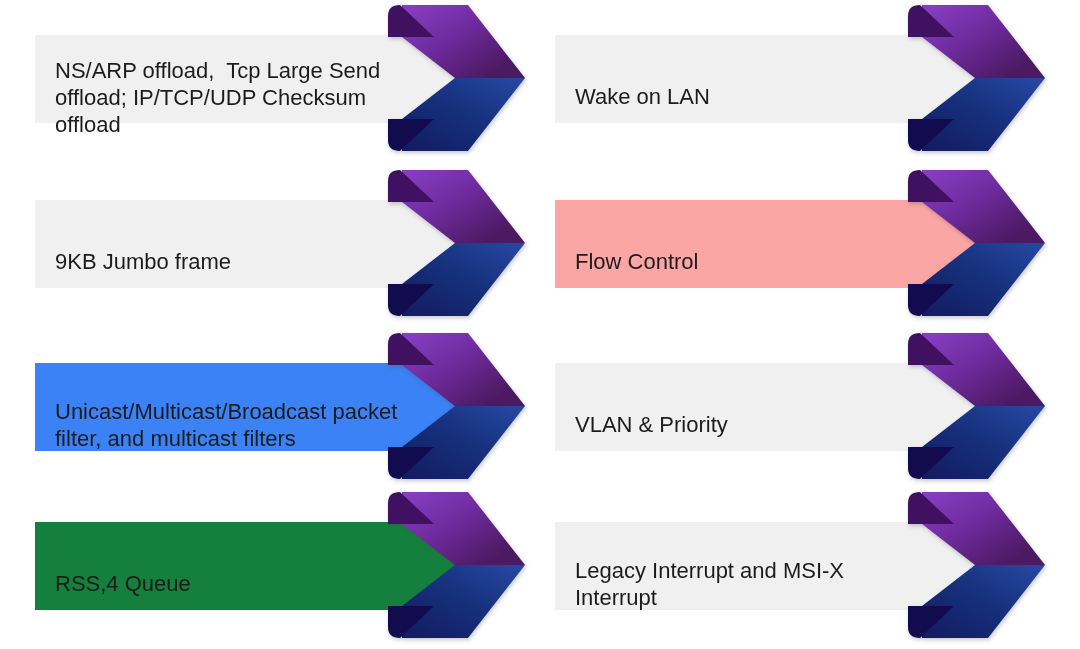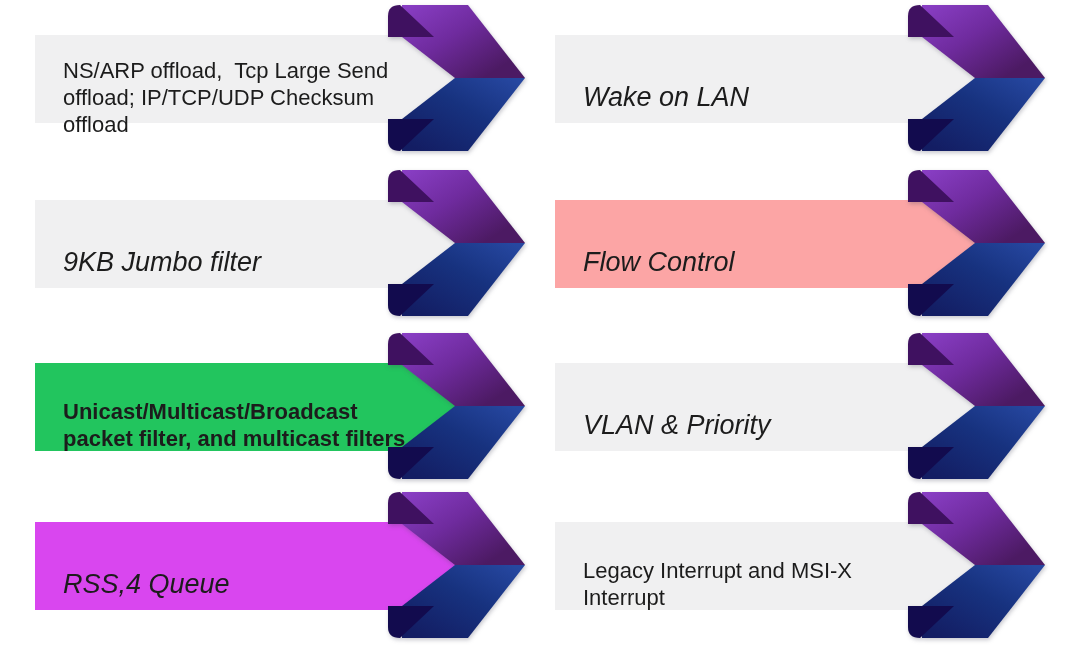--- a/index.html
+++ b/index.html
@@ -25,29 +25,29 @@
     top: 30px;
     height: 88px;
     width: 425px;
     background: #f0f0f1;
     display: flex;
     align-items: center;
     z-index: 1;
   }
 
   .label {
-    padding-left: 28px;
+    padding-left: 20px;
     max-width: 350px;
     white-space: pre-wrap;
     color: #1c1c1c;
     margin-top: 36px;
   }
 
   .text-sm .label { font-size: 22px; line-height: 27px; }
-  .text-lg .label { font-size: 27px; line-height: 30px; font-style: italic; }
+  .text-lg .label { font-size: 22px; line-height: 30px; }
 
   .chevron {
     position: absolute;
     left: 353px;
     top: 0;
     width: 140px;
     height: 147px;
     z-index: 2;
     filter: drop-shadow(1px 2px 2px rgba(70, 70, 90, 0.30));
   }
@@ -84,38 +84,38 @@
     <div class="label-box" style="background-color: rgb(240, 240, 241);">
       <div class="label" style="color: rgb(28, 28, 28);">NS/ARP offload,  Tcp Large Send offload; IP/TCP/UDP Checksum offload</div>
     </div>
     <svg class="chevron" viewBox="0 0 140 147">
         <use href="#chevShape"></use>
       </svg>
   </div>
 
   <div class="feature text-lg" style="left:35px; top:170px">
     <div class="label-box" style="background-color: rgb(240, 240, 241);">
-      <div class="label" style="color: rgb(28, 28, 28);">9KB Jumbo filter</div>
+      <div class="label" style="color: rgb(28, 28, 28);">9KB Jumbo frame</div>
     </div>
     <svg class="chevron" viewBox="0 0 140 147">
         <use href="#chevShape"></use>
       </svg>
   </div>
 
   <div class="feature text-sm" style="left:35px; top:333px">
-    <div class="label-box" style="background-color: #22c55e; font-weight: bold;">
+    <div class="label-box" style="background-color: #3b82f6;">
       <div class="label" style="color: rgb(28, 28, 28);">Unicast/Multicast/Broadcast packet filter, and multicast filters</div>
     </div>
     <svg class="chevron" viewBox="0 0 140 147">
         <use href="#chevShape"></use>
       </svg>
   </div>
 
   <div class="feature text-lg" style="left:35px; top:492px">
-    <div class="label-box" style="background-color: #d946ef;">
+    <div class="label-box" style="background-color: #15803d;">
       <div class="label" style="color: rgb(28, 28, 28);">RSS,4 Queue</div>
     </div>
     <svg class="chevron" viewBox="0 0 140 147">
         <use href="#chevShape"></use>
       </svg>
   </div>
 
   <div class="feature text-lg" style="left:555px; top:5px">
     <div class="label-box" style="background-color: rgb(240, 240, 241);">
       <div class="label" style="color: rgb(28, 28, 28);">Wake on LAN</div>

